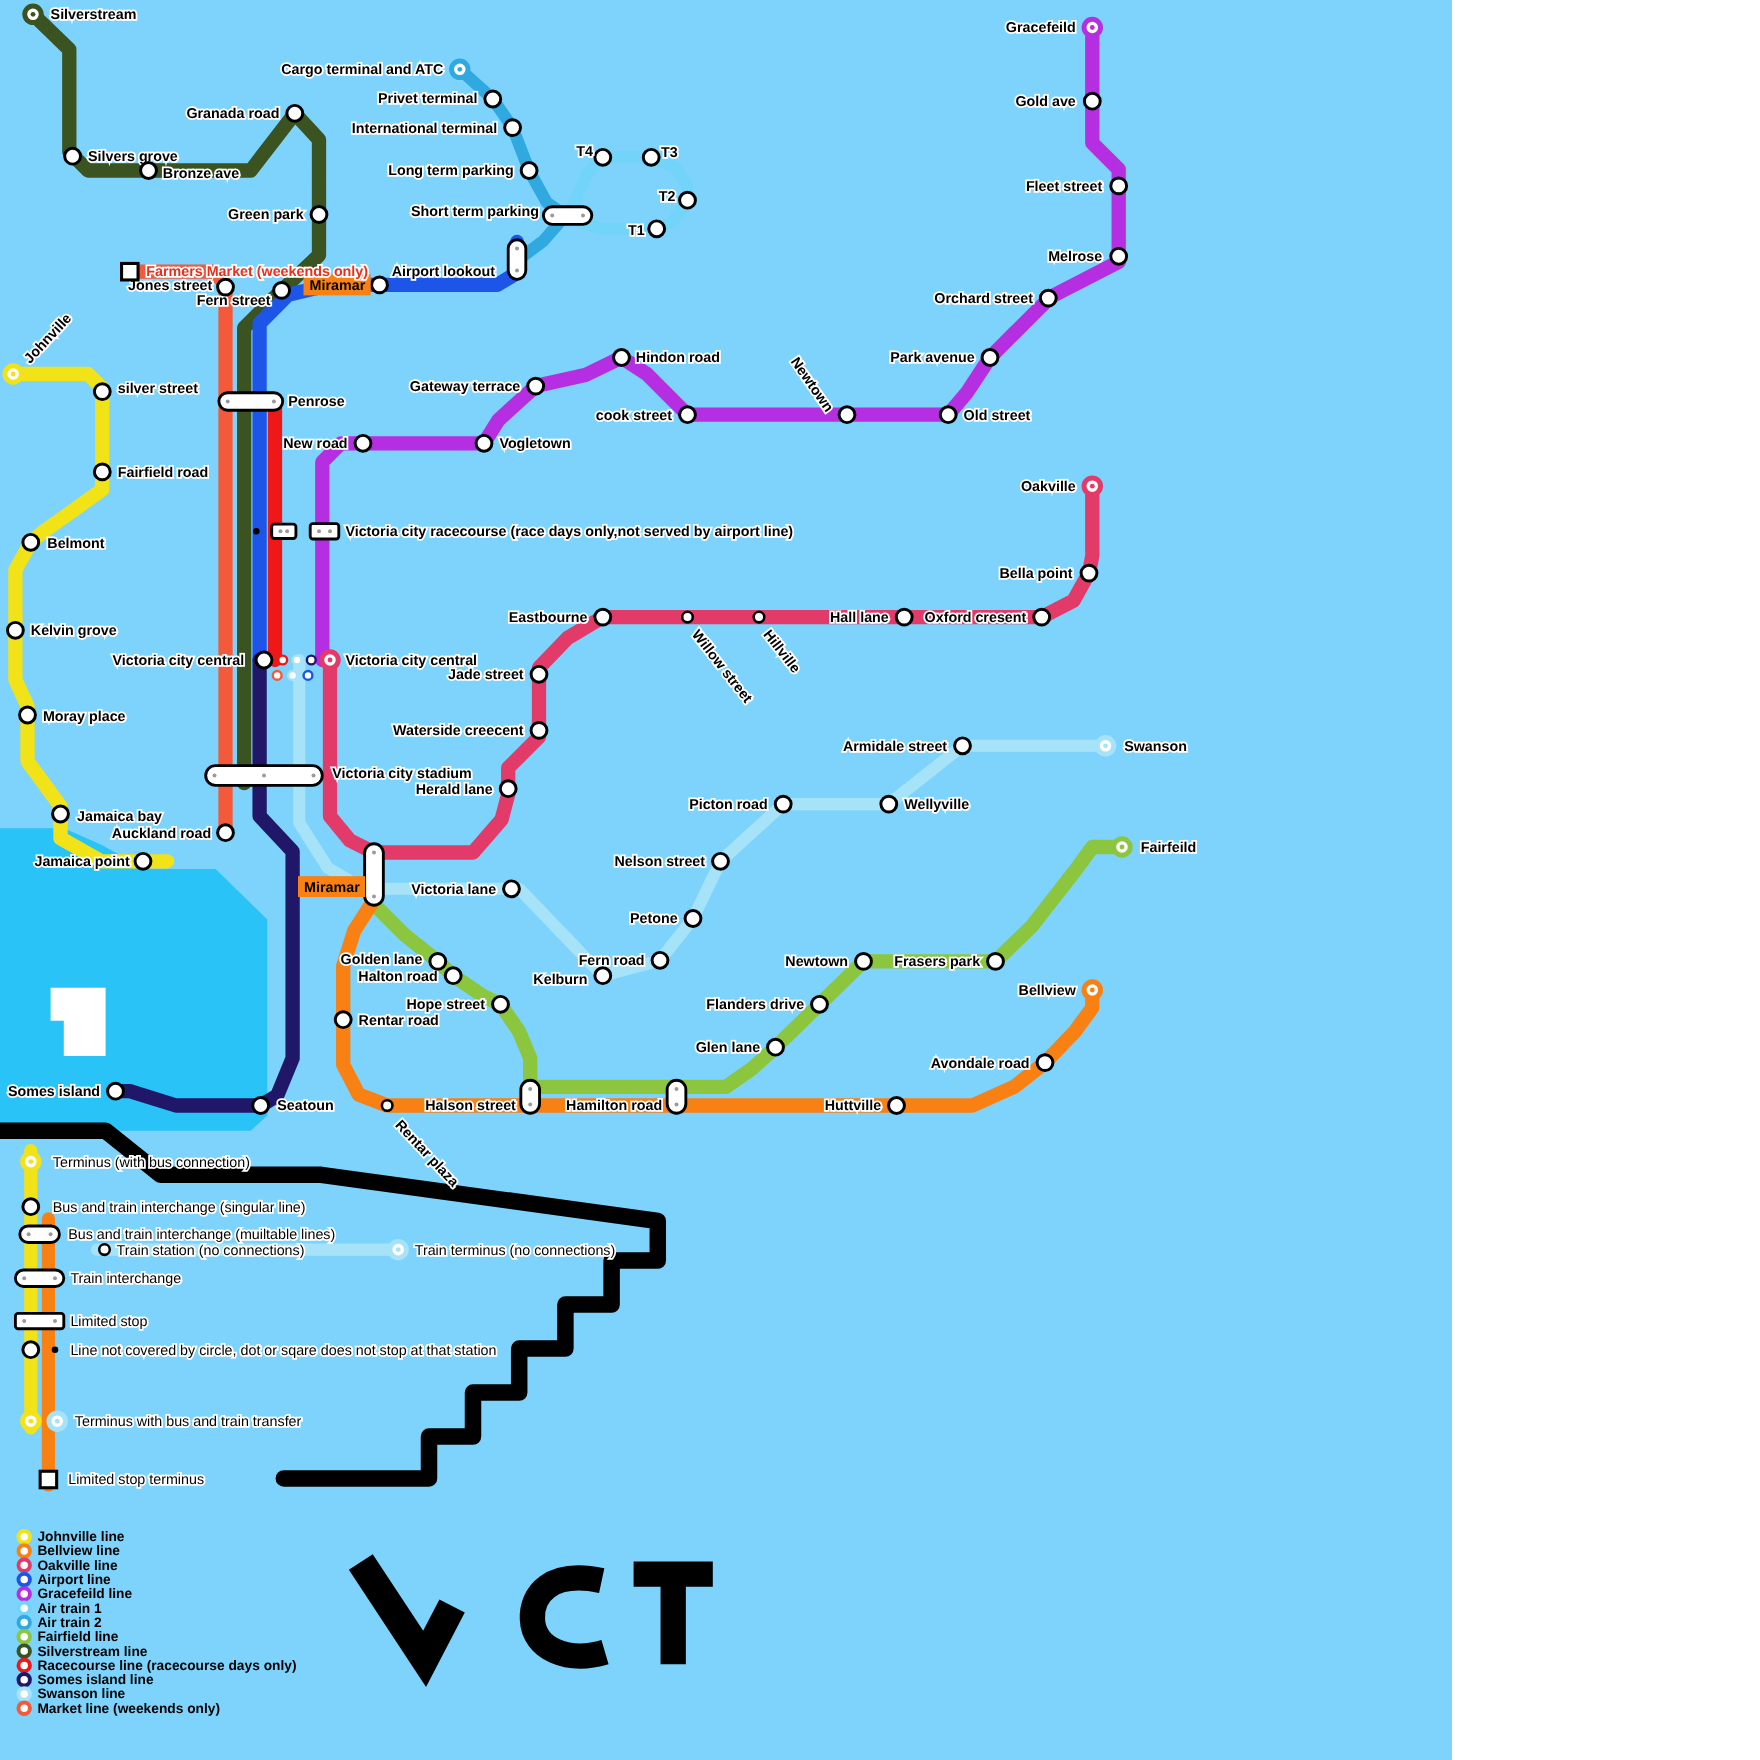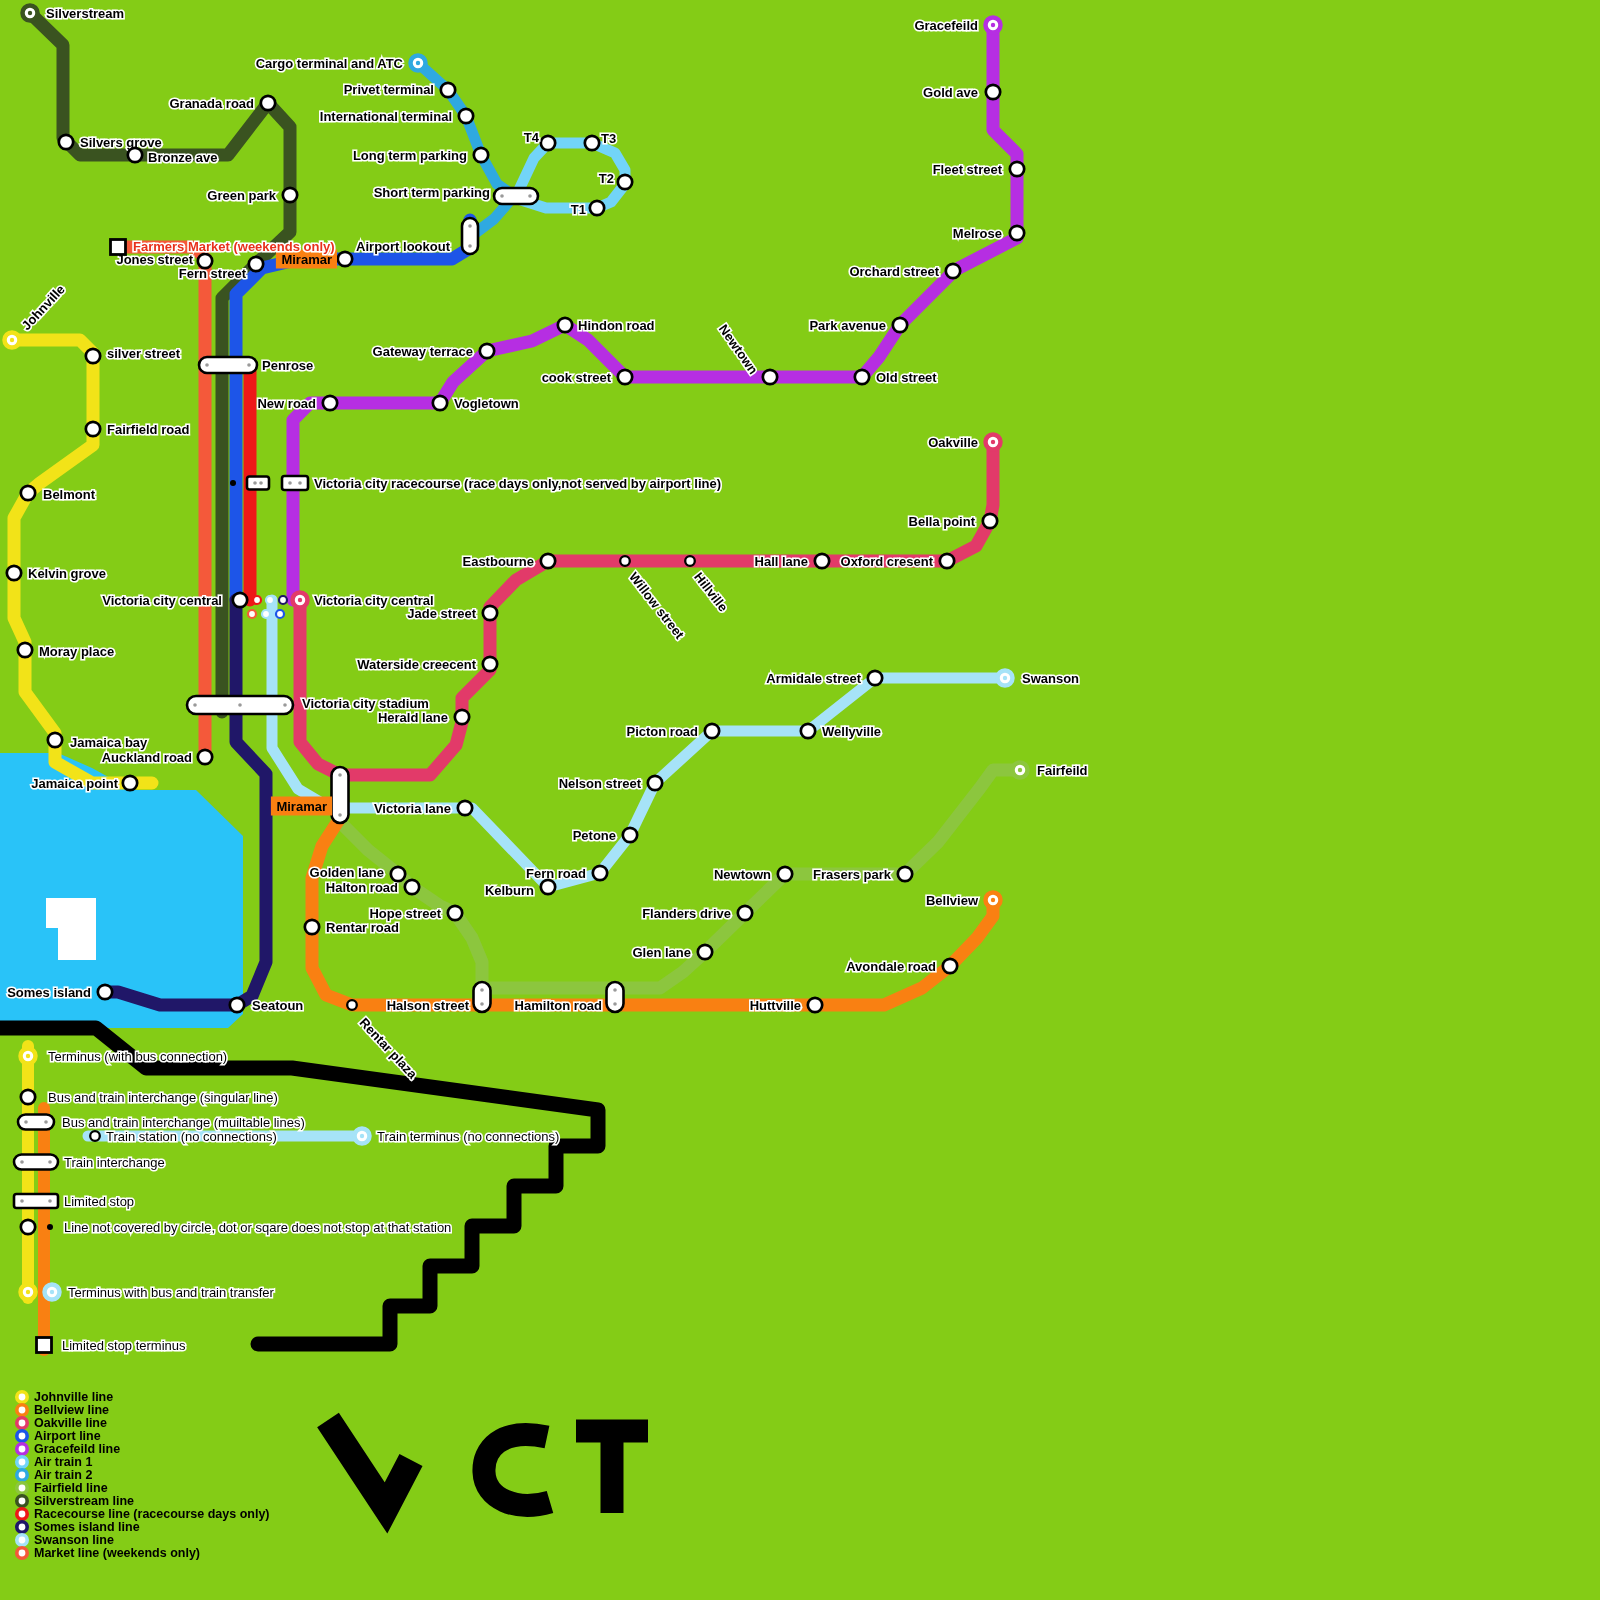--- a/index.html
+++ b/index.html
@@ -1,16 +1,16 @@
 <!DOCTYPE html>
 <html><head>
 <meta charset="utf-8">
 <style>
   html,body{margin:0;padding:0;background:#fff;}
-  #stage{width:1600px;height:1600px;position:relative;background:#84cc16;}
+  #stage{width:1320px;height:1600px;position:relative;background:#7dd3fc;}
   svg{display:block;font-family:"Liberation Sans",sans-serif;}
   text{font-family:"Liberation Sans",sans-serif;}
 </style>
 </head>
 <body>
 
 <div id="stage">
   <svg id="map" viewBox="0 0 1600 1600" width="1600" height="1600">
       <polygon points="0,753 58,753 92,768 132,790 196,790 243,836 243,1014 228,1028 0,1028" fill="#29c3f8"></polygon>
       <polygon points="46,898 96,898 96,960 58,960 58,928 46,928" fill="#ffffff"></polygon>

